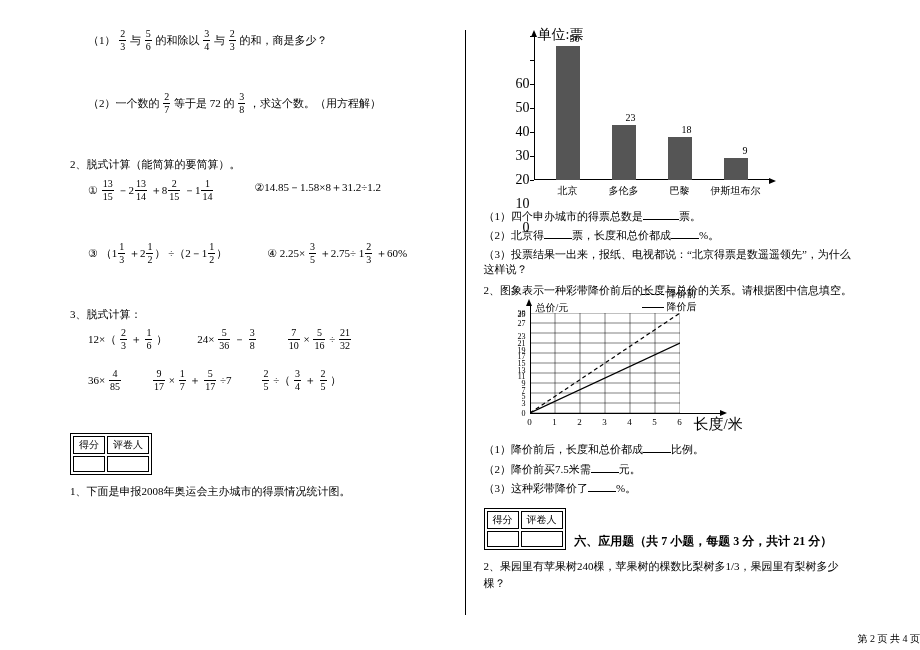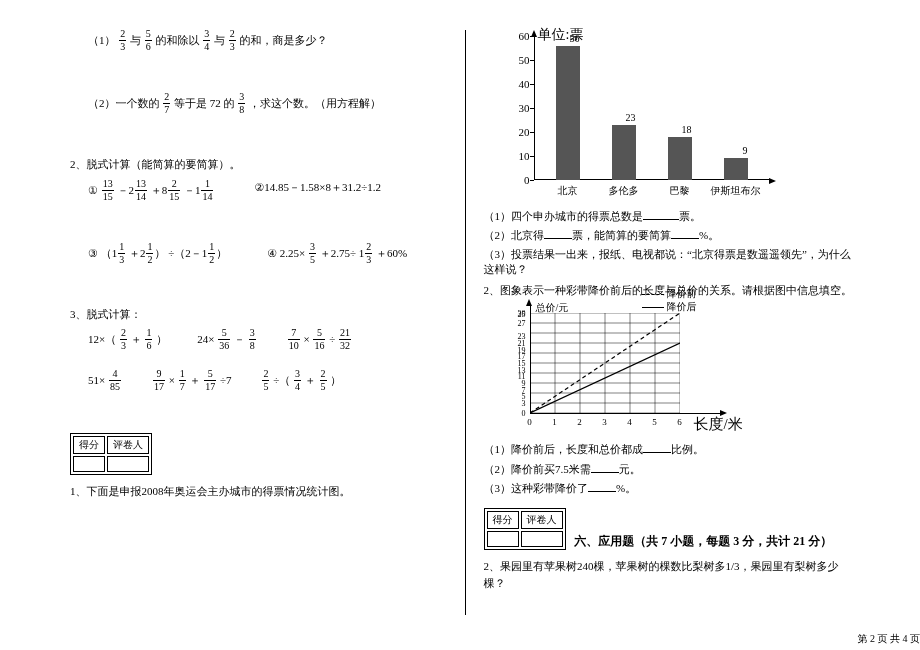--- a/index.html
+++ b/index.html
@@ -122,22 +122,23 @@
       border-left: 7px solid #000;
     }
     .bc-tick {
       position: absolute;
       left: 16px;
       width: 4px; height: 1px; background: #000;
     }
     .bc-ticklabel {
       position: absolute;
       right: 244px;
-      font-size: 11px;
+      font-size: 14px;
       transform: translateY(-50%);
+      margin-top: 48px;
     }
     .bc-bar {
       position: absolute;
       width: 24px;
       background: #555;
       bottom: 20px;
     }
     .bc-barlabel {
       position: absolute;
       width: 24px;
@@ -255,21 +256,21 @@
         <span class="frac"><span class="n">7</span><span class="d">10</span></span>
         <span>×</span>
         <span class="frac"><span class="n">5</span><span class="d">16</span></span>
         <span>÷</span>
         <span class="frac"><span class="n">21</span><span class="d">32</span></span>
       </div>
     </div>
 
     <div class="row3 indent block-lg">
       <div>
-        <span>51×</span>
+        <span>36×</span>
         <span class="frac"><span class="n">4</span><span class="d">85</span></span>
       </div>
       <div>
         <span class="frac"><span class="n">9</span><span class="d">17</span></span>
         <span>×</span>
         <span class="frac"><span class="n">1</span><span class="d">7</span></span>
         <span>＋</span>
         <span class="frac"><span class="n">5</span><span class="d">17</span></span>
         <span>÷7</span>
       </div>
@@ -341,21 +342,21 @@
           <div class="bc-bar" style="left: 210px; height: 21.6px;"></div>
           <div class="bc-barlabel" style="left: 210px; bottom: 43.6px;">9</div>
           <div class="bc-catlabel" style="left: 196px; width: 52px;">伊斯坦布尔</div>
         </div>
     </div>
 
     <div class="line-sm">
       <span>（1）四个申办城市的得票总数是</span><span class="blank"></span><span>票。</span>
     </div>
     <div class="line-sm">
-      <span>（2）北京得</span><span class="blank blank-sm"></span><span>票，能简算的要简算</span><span class="blank blank-sm"></span><span>%。</span>
+      <span>（2）北京得</span><span class="blank blank-sm"></span><span>票，长度和总价都成</span><span class="blank blank-sm"></span><span>%。</span>
     </div>
     <div class="line-sm">（3）投票结果一出来，报纸、电视都说：“北京得票是数遥遥领先”，为什么这样说？</div>
 
     <div class="line" style="margin-top:4px">2、图象表示一种彩带降价前后的长度与总价的关系。请根据图中信息填空。</div>
 
     <div class="linechart">
       <div class="lc-legend">
         <div><span class="lc-legend-line dash"></span><span>降价前</span></div>
         <div><span class="lc-legend-line solid"></span><span>降价后</span></div>
       </div>

